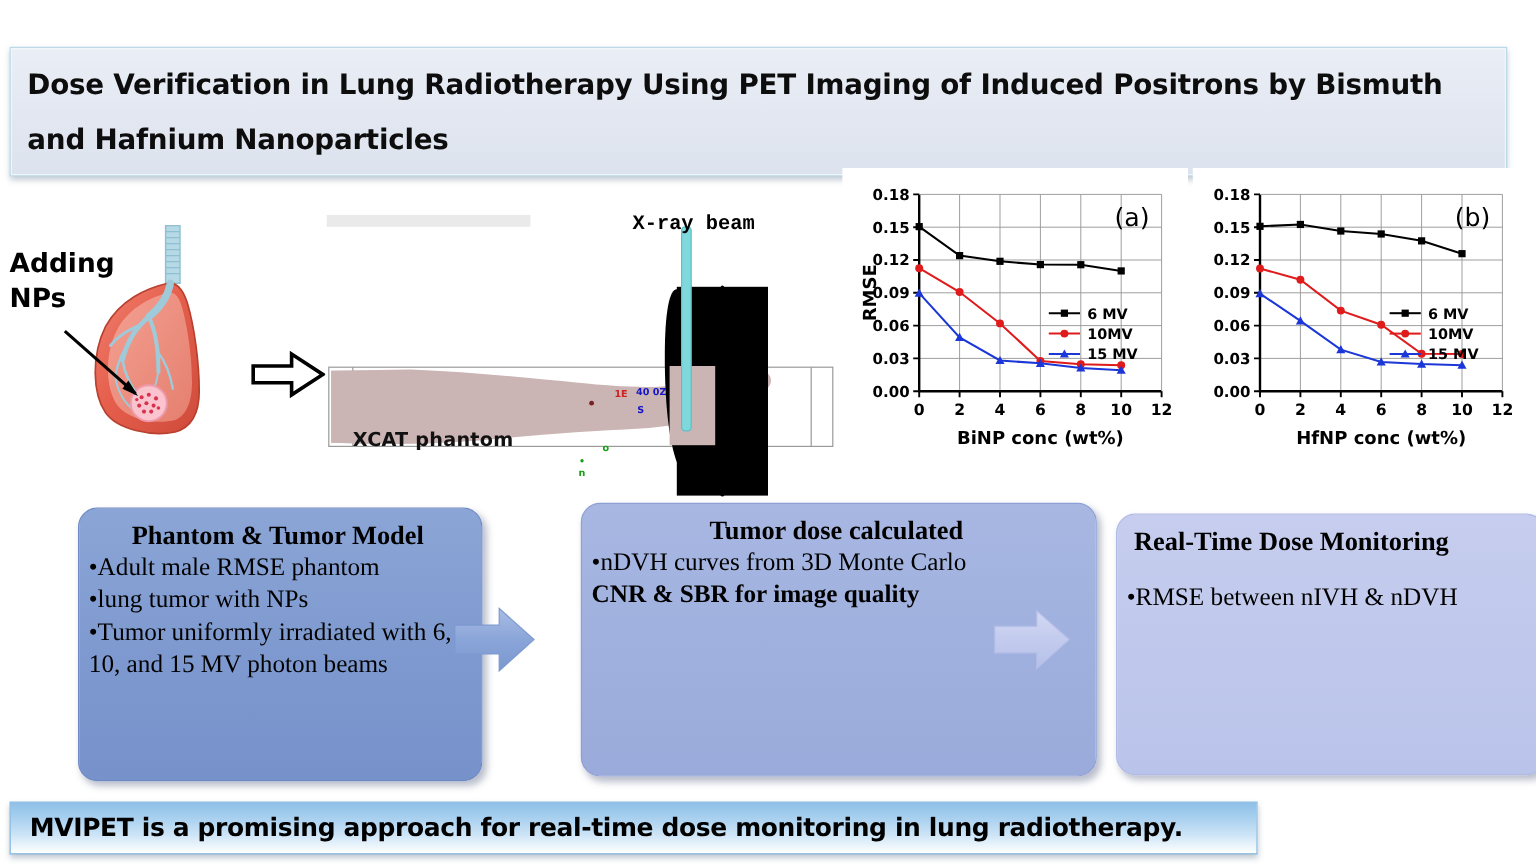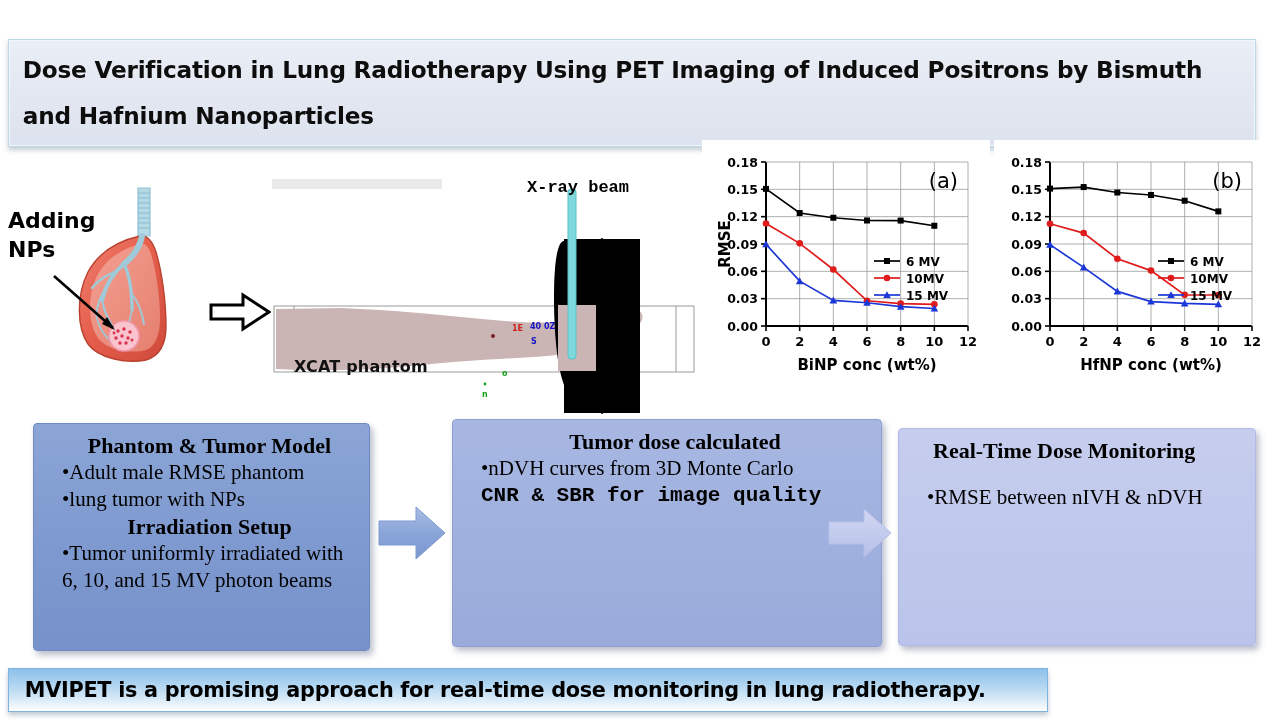--- a/index.html
+++ b/index.html
@@ -57,44 +57,45 @@
   }
 
   
   .chart-wrap{position:absolute;top:140px;background:#ffffff;}
   #chart-a{left:702px;width:288px;height:250px;}
   #chart-b{left:994px;width:286px;height:250px;}
   .chart-svg{display:block;}
 
   
   .flow-box{
-    position:absolute;box-sizing:border-box;border-radius:4px;
+    position:absolute;box-sizing:border-box;border-radius:16px;
     font-family:"Liberation Serif",serif;color:#000;
-    padding:8px 12px 6px 28px;
+    padding:8px 12px 6px 8px;
     box-shadow:3px 4px 6px rgba(90,100,130,.42);
+    margin-left:32px;
   }
   #box1{
     left:33px;top:423px;width:337px;height:228px;
     background:linear-gradient(180deg,#8ba5d6 0%,#7e99cf 55%,#7792ca 100%);
     border:1px solid #6d8ac4;
   }
   #box2{
     left:452px;top:419px;width:430px;height:228px;
     background:linear-gradient(180deg,#a8b7e2 0%,#9fb0de 55%,#9aabdb 100%);
     border:1px solid #8d9fd4;
   }
   #box3{
     left:898px;top:428px;width:358px;height:218px;
     background:linear-gradient(180deg,#c6cdee 0%,#bfc8ec 55%,#bac3e9 100%);
     border:1px solid #b0baE4;
   }
   .bx-head{font-weight:bold;font-size:22px;line-height:27px;text-align:center;}
   .bx-head.left{text-align:left;}
   .bx-line{font-size:21px;line-height:27px;}
-  .bx-line.bold{font-weight:bold;font-family:Liberation Mono, monospace;}
+  .bx-line.bold{font-weight:bold;}
   .bx-spacer{height:20px;}
 
   
   .flow-arrow{position:absolute;}
   #arrow1{left:376px;top:502px;width:72px;height:62px;}
   #arrow2{left:826px;top:505px;width:68px;height:56px;}
 
   
   #bottom-banner{
     position:absolute;left:8px;top:668px;width:1040px;height:44px;
@@ -390,21 +391,20 @@
         <text x="196" y="159.5" font-family="DejaVu Sans, sans-serif" font-size="12" font-weight="bold" fill="#000">15 MV</text>
       </svg>
   </div>
 
 </div>
 
 <div class="flow-box" id="box1">
   <div class="bx-head">Phantom &amp; Tumor Model</div>
   <div class="bx-line">•Adult male RMSE phantom</div>
   <div class="bx-line">•lung tumor with NPs</div>
-  <div class="bx-head">Irradiation Setup</div>
   <div class="bx-line">•Tumor uniformly irradiated with 6, 10, and 15 MV photon beams</div>
 </div>
 
 <svg class="flow-arrow" id="arrow1" viewBox="0 0 72 62">
   <defs>
     <linearGradient id="ag1" x1="0" y1="0" x2="0" y2="1">
       <stop offset="0%" stop-color="#aabde4"></stop>
         <stop offset="50%" stop-color="#8aa5d8"></stop>
       <stop offset="100%" stop-color="#7a97cf"></stop>
     </linearGradient>

